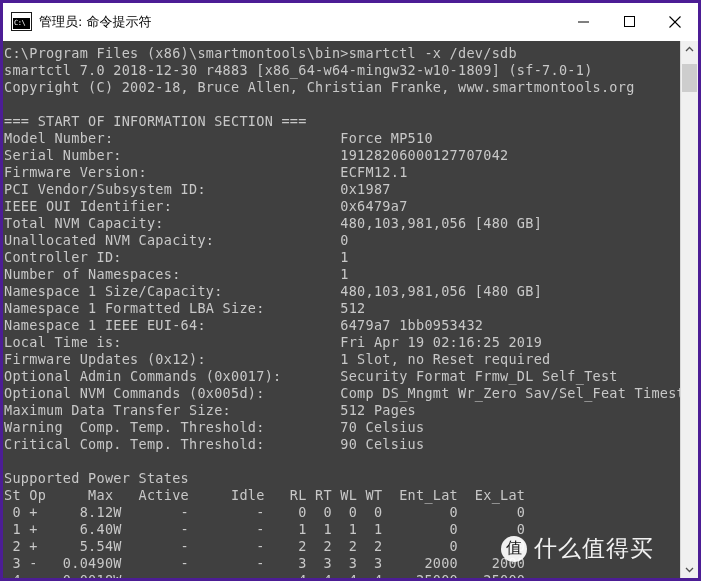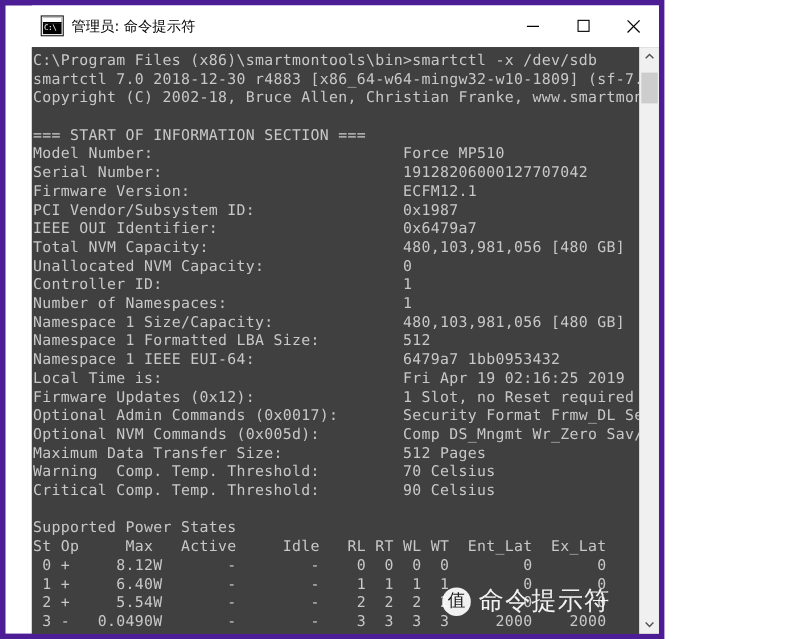--- a/index.html
+++ b/index.html
@@ -10,28 +10,27 @@
   }
   body {
     width: 717px;
     height: 581px;
     overflow: hidden;
     font-family: "Liberation Sans", sans-serif;
   }
 
   .window {
     position: relative;
-    width: 604px;
+    width: 701px;
     height: 581px;
     box-sizing: border-box;
     background: #ffffff;
-    border: 5px solid #4c1d95;
+    border: 3px solid #4c1d95;
     display: flex;
     flex-direction: column;
-    padding-left: 24px;
   }
 
   
   .titlebar {
     height: 37px;
     min-height: 37px;
     background: #ffffff;
     display: flex;
     align-items: center;
     position: relative;
@@ -251,21 +250,21 @@
 
 Supported Power States
 St Op     Max   Active     Idle   RL RT WL WT  Ent_Lat  Ex_Lat
  0 +     8.12W       -        -    0  0  0  0        0       0
  1 +     6.40W       -        -    1  1  1  1        0       0
  2 +     5.54W       -        -    2  2  2  2        0       0
  3 -   0.0490W       -        -    3  3  3  3     2000    2000
  4 -   0.0018W       -        -    4  4  4  4    25000   25000</pre>
       <div class="watermark">
         <div class="wm-badge">值</div>
-        <div class="wm-text">命令提示符</div>
+        <div class="wm-text">什么值得买</div>
       </div>
     </div>
 
     <div class="scrollbar">
       <div class="sb-arrow">
         <svg width="9" height="7" viewBox="0 0 9 7">
           <polyline points="1,5 4.5,1.5 8,5" fill="none" stroke="#505050" stroke-width="1.3"></polyline>
         </svg>
       </div>
       <div class="sb-track">

